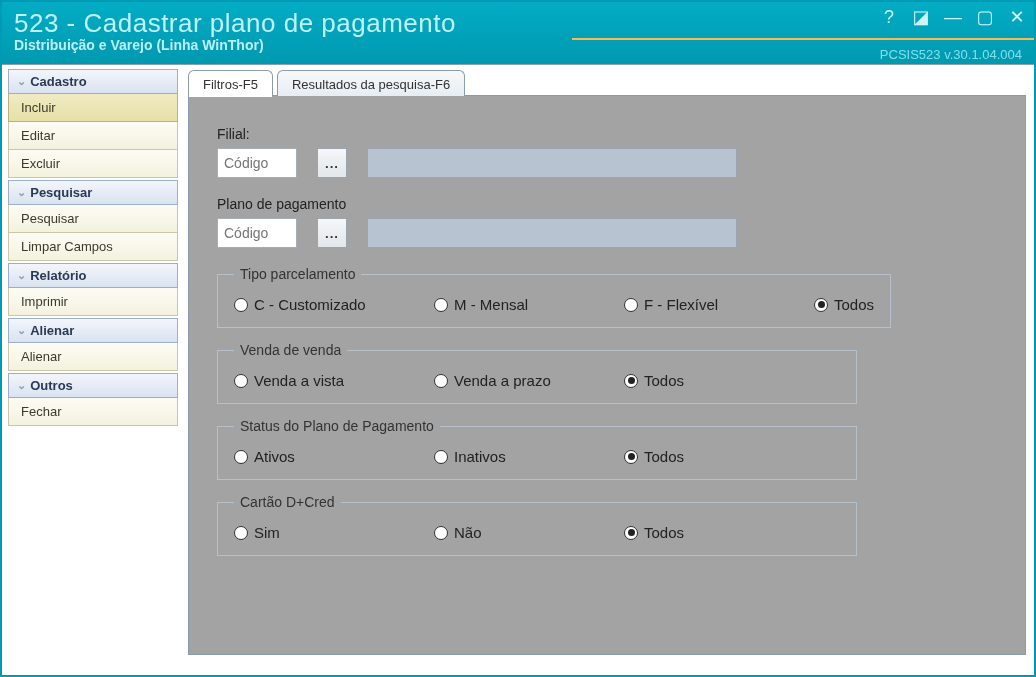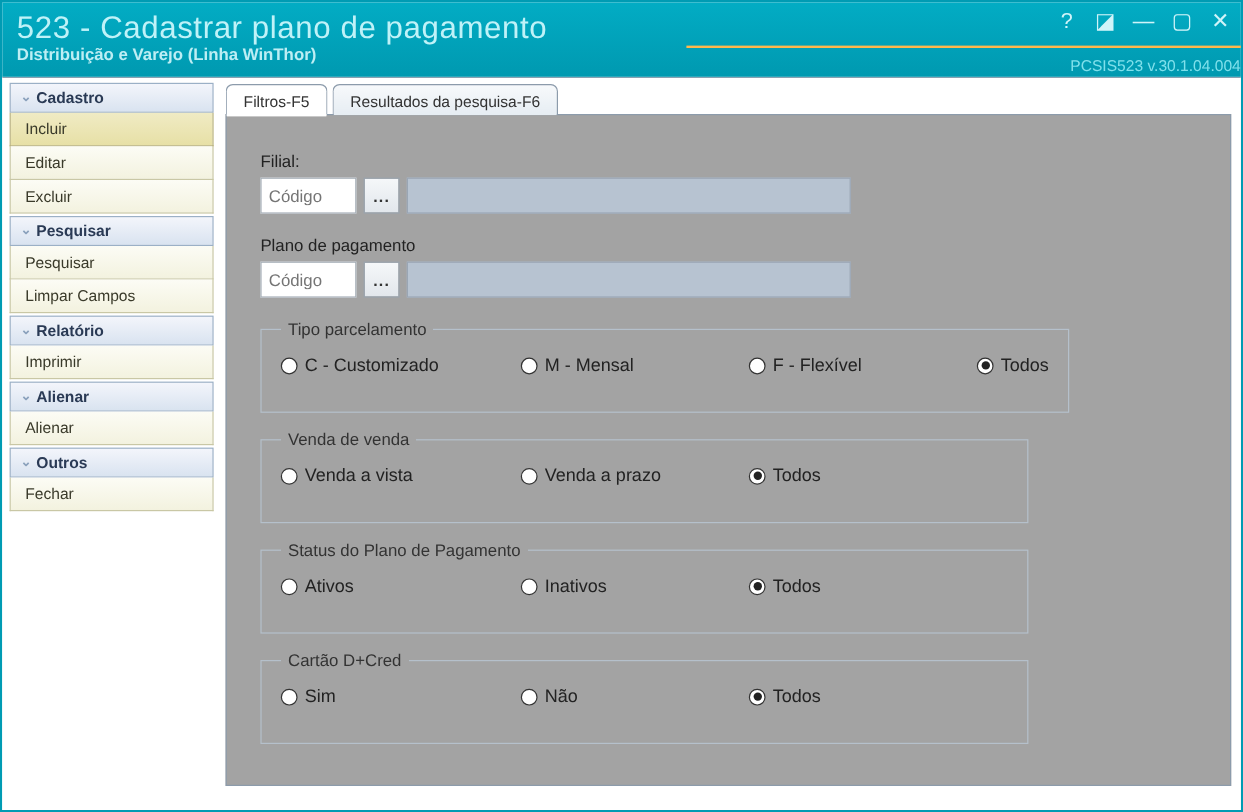--- a/index.html
+++ b/index.html
@@ -19,21 +19,21 @@
     position: relative;
   }
   .titlebar .title {
     font-size: 26px; font-weight: 500; letter-spacing: .5px;
     color: #bff2f8;
   }
   .titlebar .subtitle {
     font-size: 14px; color: #bdeef4; font-weight: 600; margin-top: -2px;
   }
   .titlebar .version {
-    position: absolute; right: 0; bottom: 2px;
+    position: absolute; right: 12px; bottom: 2px;
     font-size: 13px; color: #7fe0eb; font-weight: 500;
   }
   .titlebar .controls {
     position: absolute; right: 8px; top: 4px;
     display: flex; gap: 14px; align-items: center;
     color: #d0f4f9; font-size: 18px;
   }
   .titlebar .controls span { cursor: pointer; width: 18px; text-align: center; }
   .titlebar .underline {
     position: absolute; left: 570px; right: 0; top: 36px;
@@ -103,41 +103,41 @@
   .tabpanel {
     border: 1px solid #8c9bab;
     background: #a3a3a3;
     padding: 30px 28px 20px 28px;
     min-height: 560px;
     position: relative; z-index: 1;
   }
 
   .lbl { font-size: 14px; color: #222; margin-bottom: 6px; display: block; }
 
-  .lookup { display: flex; gap: 6px; align-items: flex-end; margin-bottom: 18px; }
+  .lookup { display: flex; gap: 20px; align-items: flex-end; margin-bottom: 18px; }
   .lookup input.code {
     width: 80px; height: 30px;
     border: 1px solid #a5aeb7; padding: 4px 6px;
     color: #8a8f95; font-size: 14px;
     background: #fff;
   }
   .lookup button.ell {
     width: 30px; height: 30px;
     border: 1px solid #9aa4ae; background: linear-gradient(#f5f7f9,#e2e7ec);
     cursor: pointer; color: #333; font-weight: bold;
     letter-spacing: 1px;
   }
   .lookup .desc {
     flex: 0 0 370px; height: 30px;
     background: #b7c3d1; border: 1px solid #9aa6b4;
   }
 
   fieldset.optgroup {
     border: 1px solid #b5c0cb;
-    padding: 14px 16px 30px 16px;
+    padding: 14px 16px 14px 16px;
     margin-bottom: 14px;
     font-size: 14px;
     width: 640px;
   }
   fieldset.optgroup legend {
     padding: 0 6px; color: #333; font-size: 14px;
   }
   .radios { display: flex; gap: 0; }
   .radios label {
     display: inline-flex; align-items: center; gap: 6px;

